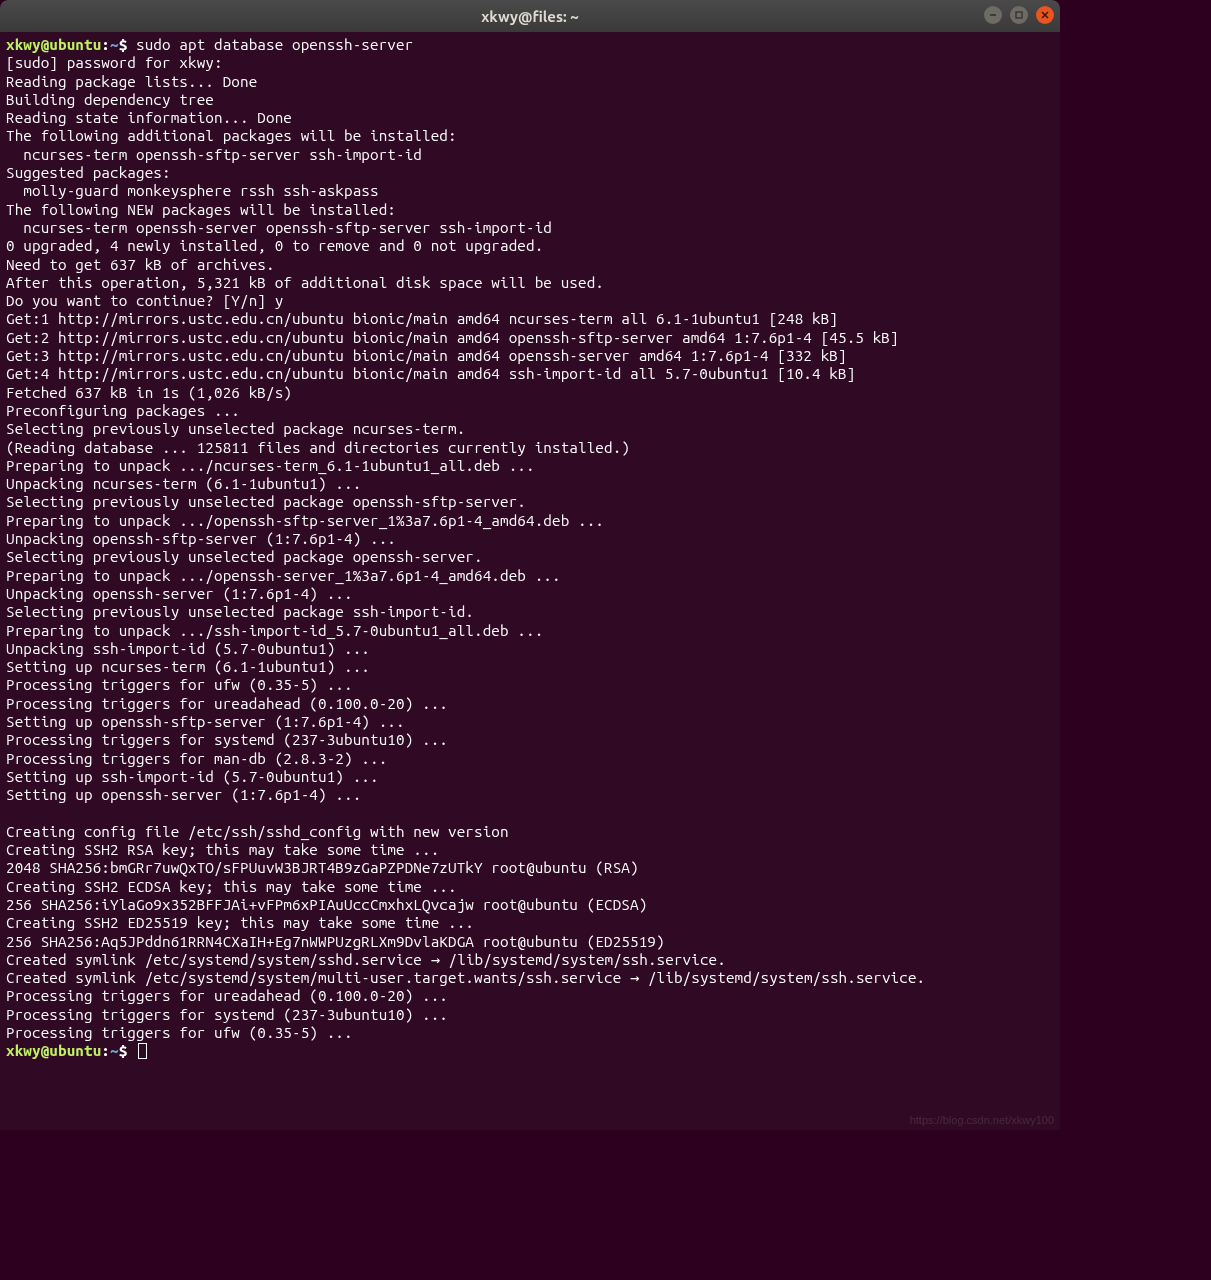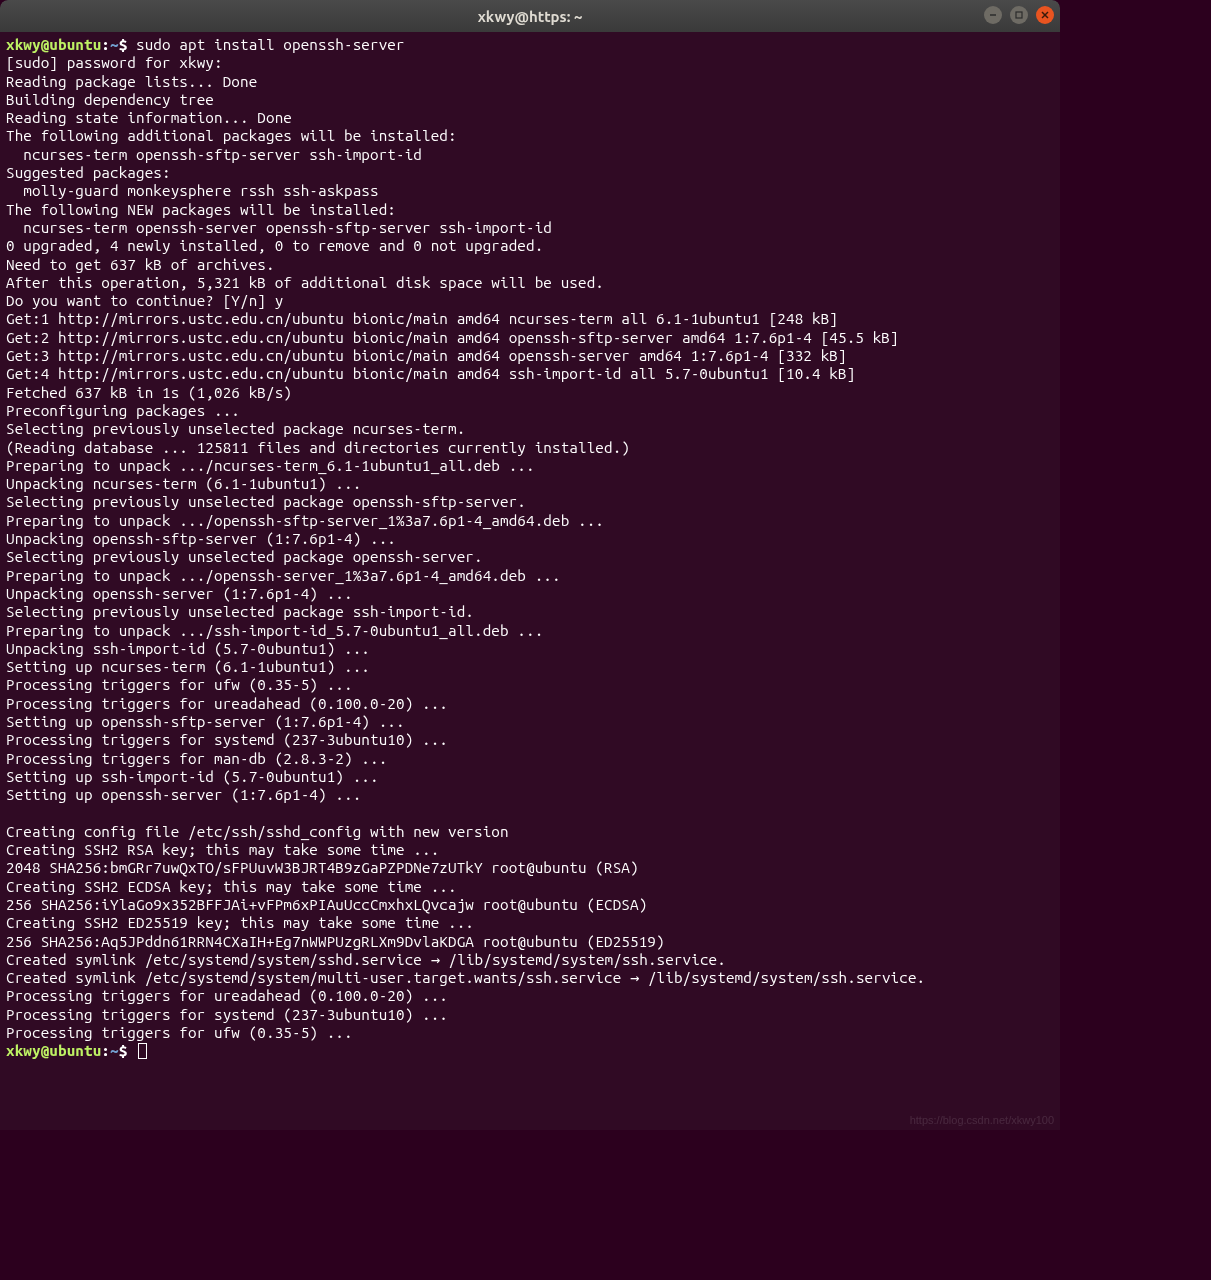--- a/index.html
+++ b/index.html
@@ -83,42 +83,42 @@
       font-size: 11px;
       font-family: sans-serif;
       padding-left: 40px;
     }
   </style>
 </head>
 <body>
 
 <div class="window">
   <div class="titlebar">
-    <span class="title-text">xkwy@https: ~</span>
+    <span class="title-text">xkwy@files: ~</span>
     <div class="window-controls">
       <div class="ctrl min">
           <svg width="10" height="10" viewBox="0 0 10 10">
             <line x1="2" y1="5" x2="8" y2="5" stroke="#2c2c2c" stroke-width="1.5"></line>
           </svg>
         </div>
       <div class="ctrl max">
           <svg width="10" height="10" viewBox="0 0 10 10">
             <rect x="2" y="2" width="6" height="6" fill="none" stroke="#2c2c2c" stroke-width="1.2"></rect>
           </svg>
         </div>
       <div class="ctrl close">
           <svg width="10" height="10" viewBox="0 0 10 10">
             <line x1="2" y1="2" x2="8" y2="8" stroke="#3a1a0a" stroke-width="1.5"></line>
             <line x1="8" y1="2" x2="2" y2="8" stroke="#3a1a0a" stroke-width="1.5"></line>
           </svg>
         </div>
     </div>
   </div>
 
-  <div class="terminal"><span class="prompt-user">xkwy@ubuntu</span><span class="prompt-sep">:</span><span class="prompt-path">~</span><span class="prompt-sep">$</span><span class="cmd"> sudo apt install openssh-server</span>
+  <div class="terminal"><span class="prompt-user">xkwy@ubuntu</span><span class="prompt-sep">:</span><span class="prompt-path">~</span><span class="prompt-sep">$</span><span class="cmd"> sudo apt database openssh-server</span>
 <span id="output-block">[sudo] password for xkwy:
 Reading package lists... Done
 Building dependency tree
 Reading state information... Done
 The following additional packages will be installed:
   ncurses-term openssh-sftp-server ssh-import-id
 Suggested packages:
   molly-guard monkeysphere rssh ssh-askpass
 The following NEW packages will be installed:
   ncurses-term openssh-server openssh-sftp-server ssh-import-id

